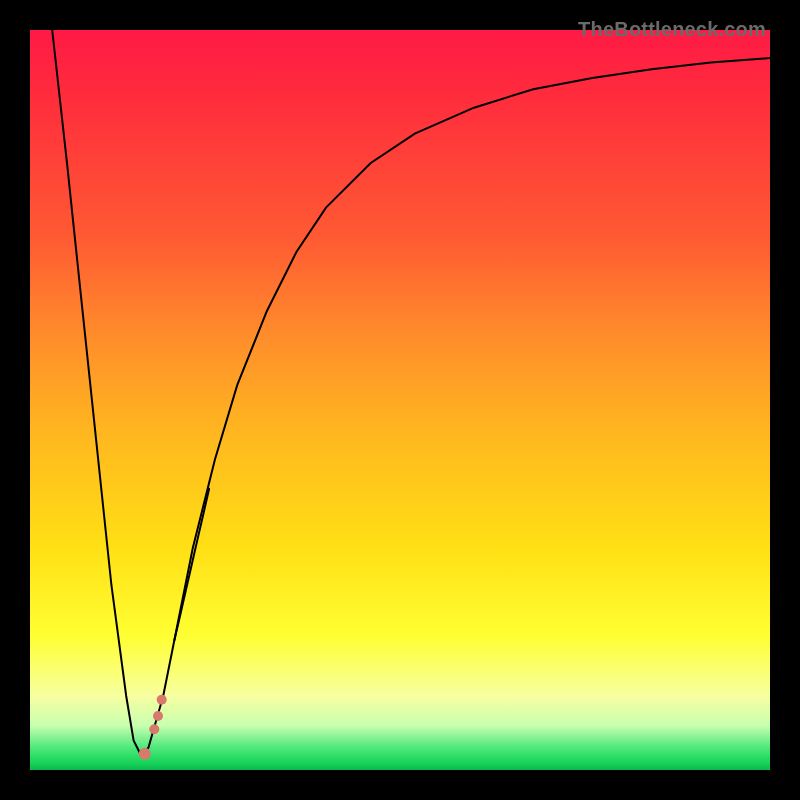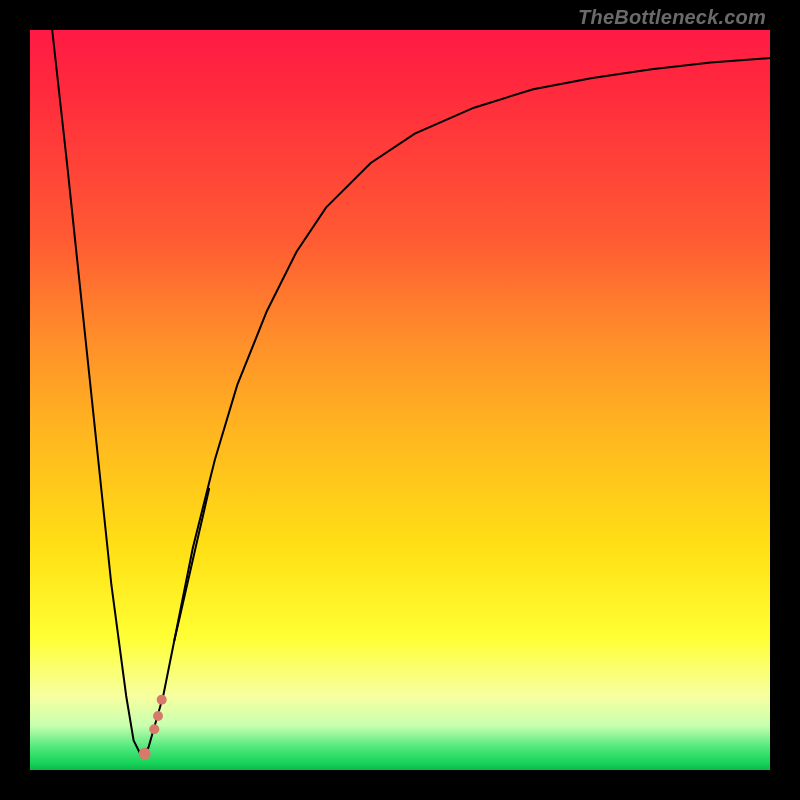--- a/index.html
+++ b/index.html
@@ -15,23 +15,23 @@
       #ffb81f 55%,
       #ffe015 70%,
       #ffff33 82%,
       #f7ffa0 90%,
       #c8ffb0 94%,
       #4de87a 97%,
       #18d45a 99%,
       #0cb84e 100%);
   }
   .watermark{
-    position:absolute;right:34px;top:6px;
+    position:absolute;right:34px;top:18px;
     font-family:Arial,Helvetica,sans-serif;font-size:20px;font-weight:600;
-    color:#6a6a6a;letter-spacing:0.2px;font-style:italic;
+    color:#6a6a6a;letter-spacing:0.2px;
   }
   svg.curve{position:absolute;left:30px;top:30px;width:740px;height:740px;}
   .curve path{stroke:#000;stroke-width:2;fill:none;}
   .points circle{fill:#d77a6b;}
 </style>
 </head>
 <body>
 
 <div class="frame">
   <div class="plot"></div>

